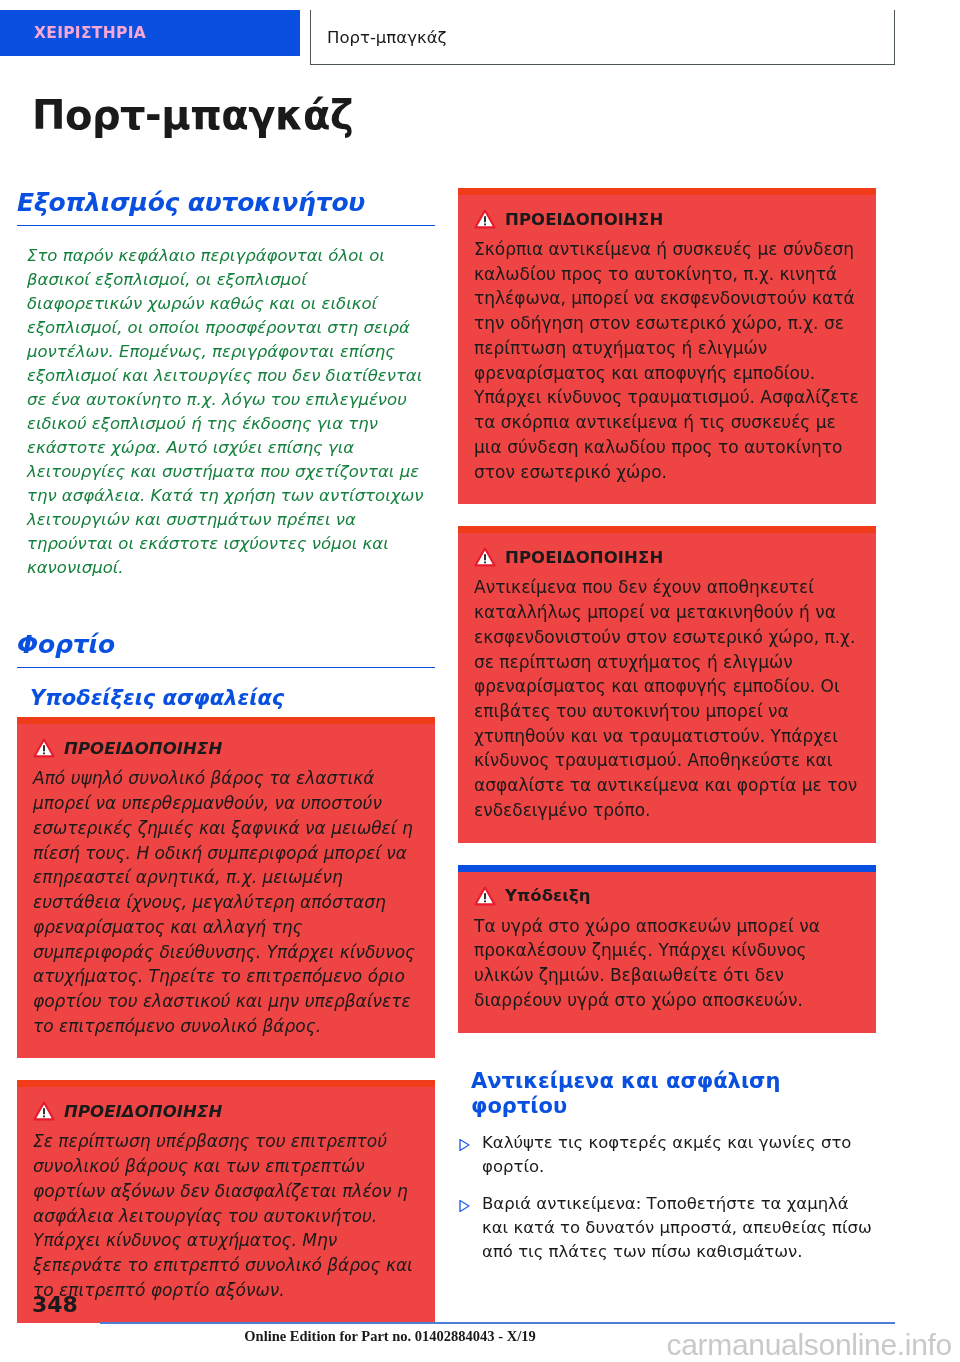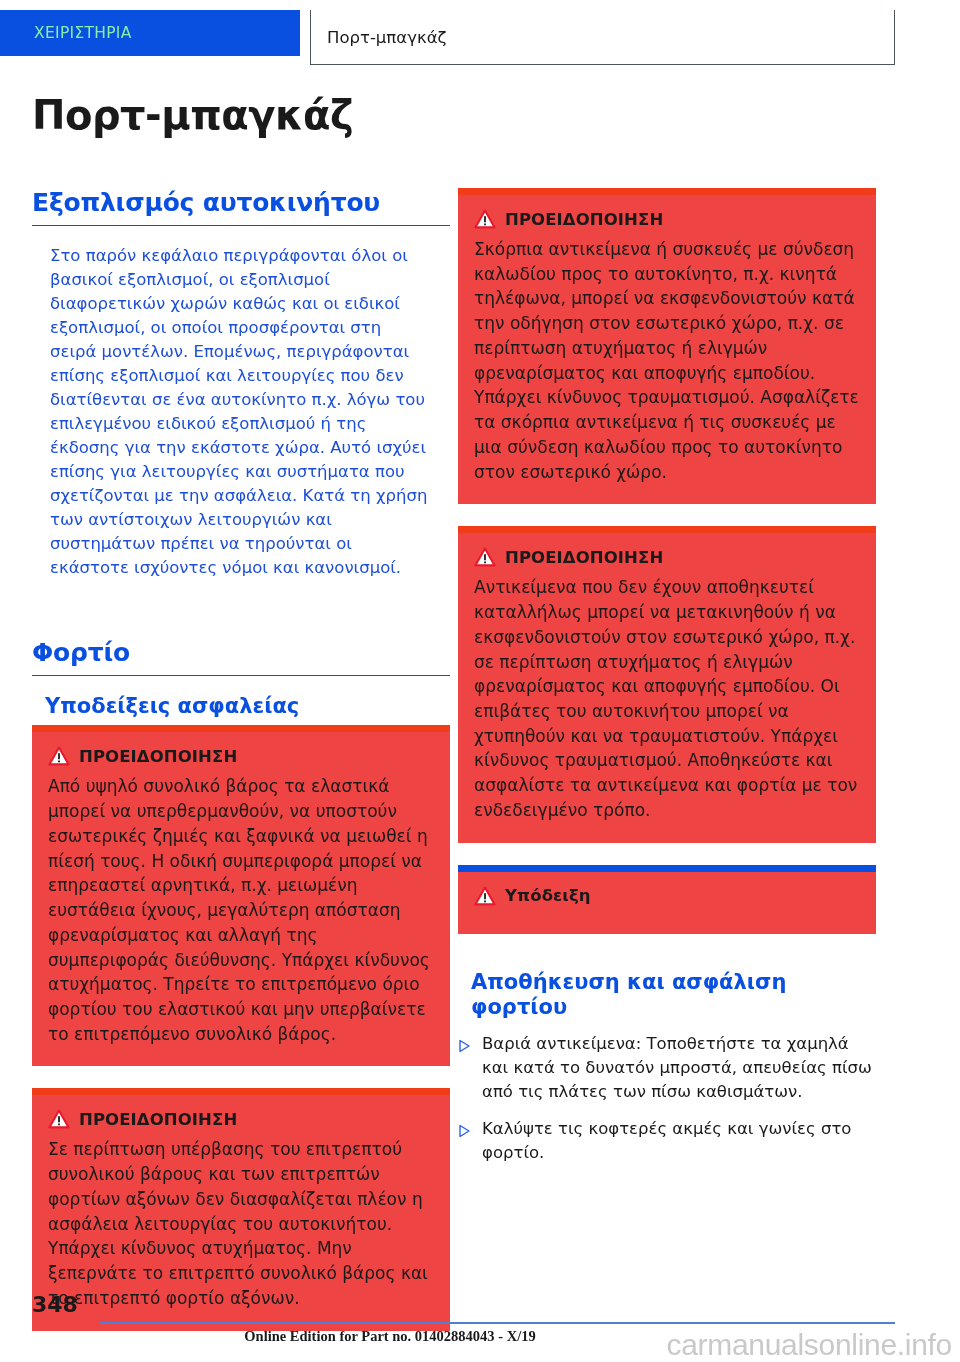--- a/index.html
+++ b/index.html
@@ -30,23 +30,23 @@
     top: 0;
     width: 300px;
     height: 46px;
     background: #0a50e0;
     display: flex;
     align-items: center;
     padding-left: 34px;
     box-sizing: border-box;
   }
   .header-tab-label {
-    color: #86efac;
+    color: #f9a8d4;
     font-size: 15.5px;
-    font-weight: normal;
+    font-weight: bold;
     letter-spacing: 0.3px;
   }
   .header-box {
     position: absolute;
     left: 310px;
     top: 0;
     width: 585px;
     height: 55px;
     border: 1.6px solid #4b5456;
     border-top: none;
@@ -70,21 +70,21 @@
     color: #1a1a1a;
     letter-spacing: -0.5px;
   }
 
   
   .col {
     position: absolute;
     top: 188px;
     width: 418px;
   }
-  .col-left  { left: 32px; }
+  .col-left  { left: 17px; font-style: italic; }
   .col-right { left: 458px; }
 
   
   .h1-blue {
     color: #0a50e0;
     font-size: 25px;
     font-weight: bold;
     line-height: 1.18;
     margin: 0 0 7px 0;
     letter-spacing: -0.2px;
@@ -101,22 +101,22 @@
     font-weight: bold;
     line-height: 1.2;
     margin: 0 0 12px 13px;
   }
   .h2-blue.tight { margin-bottom: 6px; }
 
   
   .body-text {
     font-size: 16.5px;
     line-height: 1.455;
-    color: #1d4ed8;
-    margin: 18px;
+    color: #15803d;
+    margin: 10px;
   }
   .spacer-lg { height: 40px; }
   .spacer-sm { height: 14px; }
 
   
   .notice {
     background: #ef4444;
     margin-bottom: 22px;
   }
   .notice-bar {
@@ -315,39 +315,40 @@
     <div class="notice-bar note"></div>
     <div class="notice-inner">
       <div class="notice-head">
         <svg class="warn-tri" viewBox="0 0 22 20">
           <path d="M11 1.6 L20.6 18.4 L1.4 18.4 Z" fill="#ffffff" stroke="#e8192c" stroke-width="2.1" stroke-linejoin="round"></path>
           <rect x="10.1" y="7.2" width="1.8" height="6.1" fill="#1a1a1a"></rect>
           <rect x="10.1" y="14.5" width="1.8" height="1.8" fill="#1a1a1a"></rect>
         </svg>
         <span class="notice-title">Υπόδειξη</span>
       </div>
+      <p class="notice-body">Τα υγρά στο χώρο αποσκευών μπορεί να προκαλέσουν ζημιές. Υπάρχει κίνδυνος υλικών ζημιών. Βεβαιωθείτε ότι δεν διαρρέουν υγρά στο χώρο αποσκευών.</p>
     </div>
   </div>
 
   <div class="spacer-sm"></div>
 
-  <div class="h2-blue">Αποθήκευση και ασφάλιση φορτίου</div>
+  <div class="h2-blue">Αντικείμενα και ασφάλιση φορτίου</div>
 
   <div class="bullets">
     <div class="bullet-row">
       <svg class="bullet-glyph" viewBox="0 0 13 14">
         <path d="M2 1.5 L11 7 L2 12.5 Z" fill="#ffffff" stroke="#2b62e8" stroke-width="1.4" stroke-linejoin="round"></path>
       </svg>
-      <span class="bullet-text">Βαριά αντικείμενα: Τοποθετήστε τα χαμηλά και κατά το δυνατόν μπροστά, απευθείας πίσω από τις πλάτες των πίσω καθισμάτων.</span>
+      <span class="bullet-text">Καλύψτε τις κοφτερές ακμές και γωνίες στο φορτίο.</span>
     </div>
     <div class="bullet-row">
       <svg class="bullet-glyph" viewBox="0 0 13 14">
         <path d="M2 1.5 L11 7 L2 12.5 Z" fill="#ffffff" stroke="#2b62e8" stroke-width="1.4" stroke-linejoin="round"></path>
       </svg>
-      <span class="bullet-text">Καλύψτε τις κοφτερές ακμές και γωνίες στο φορτίο.</span>
+      <span class="bullet-text">Βαριά αντικείμενα: Τοποθετήστε τα χαμηλά και κατά το δυνατόν μπροστά, απευθείας πίσω από τις πλάτες των πίσω καθισμάτων.</span>
     </div>
   </div>
 
 </div>
 
 <div class="footer">
   <div class="page-number">348</div>
   <div class="footer-rule"></div>
   <div class="footer-note">Online Edition for Part no. 01402884043 - X/19</div>
   <div class="watermark">carmanualsonline.info</div>

